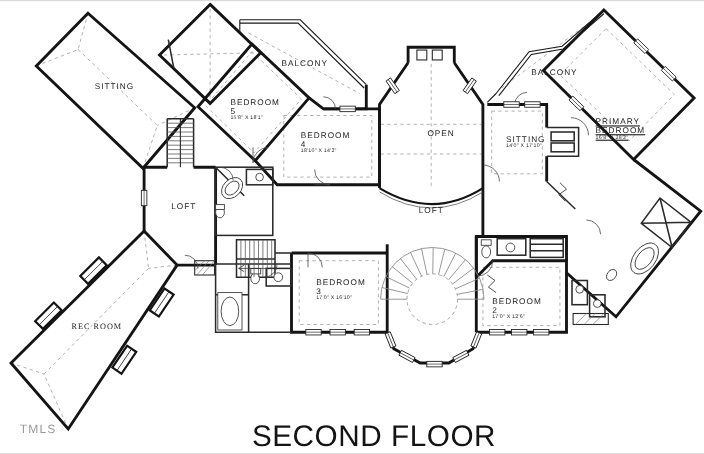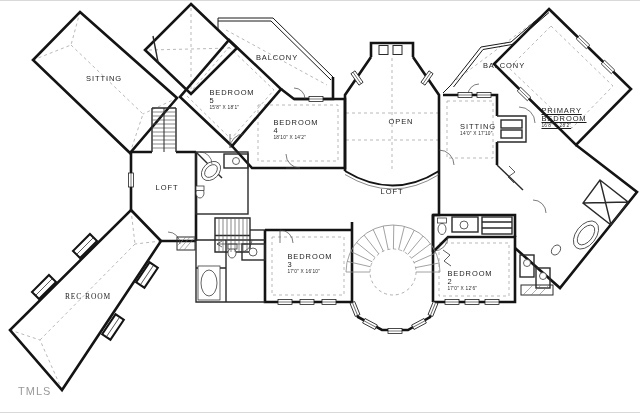--- a/index.html
+++ b/index.html
@@ -262,14 +262,15 @@
     <span class="num">3</span>
     <span class="dims">17'0" X 16'10"</span>
   </div>
 
   <div class="lbl" style="left:470px;top:281px;">
     <span class="nm">BEDROOM</span>
     <span class="num">2</span>
     <span class="dims">17'0" X 12'6"</span>
   </div>
 
+  <div id="floor-title">SECOND FLOOR</div>
   <div id="watermark">TMLS</div>
 </div>
 
 </body></html>

